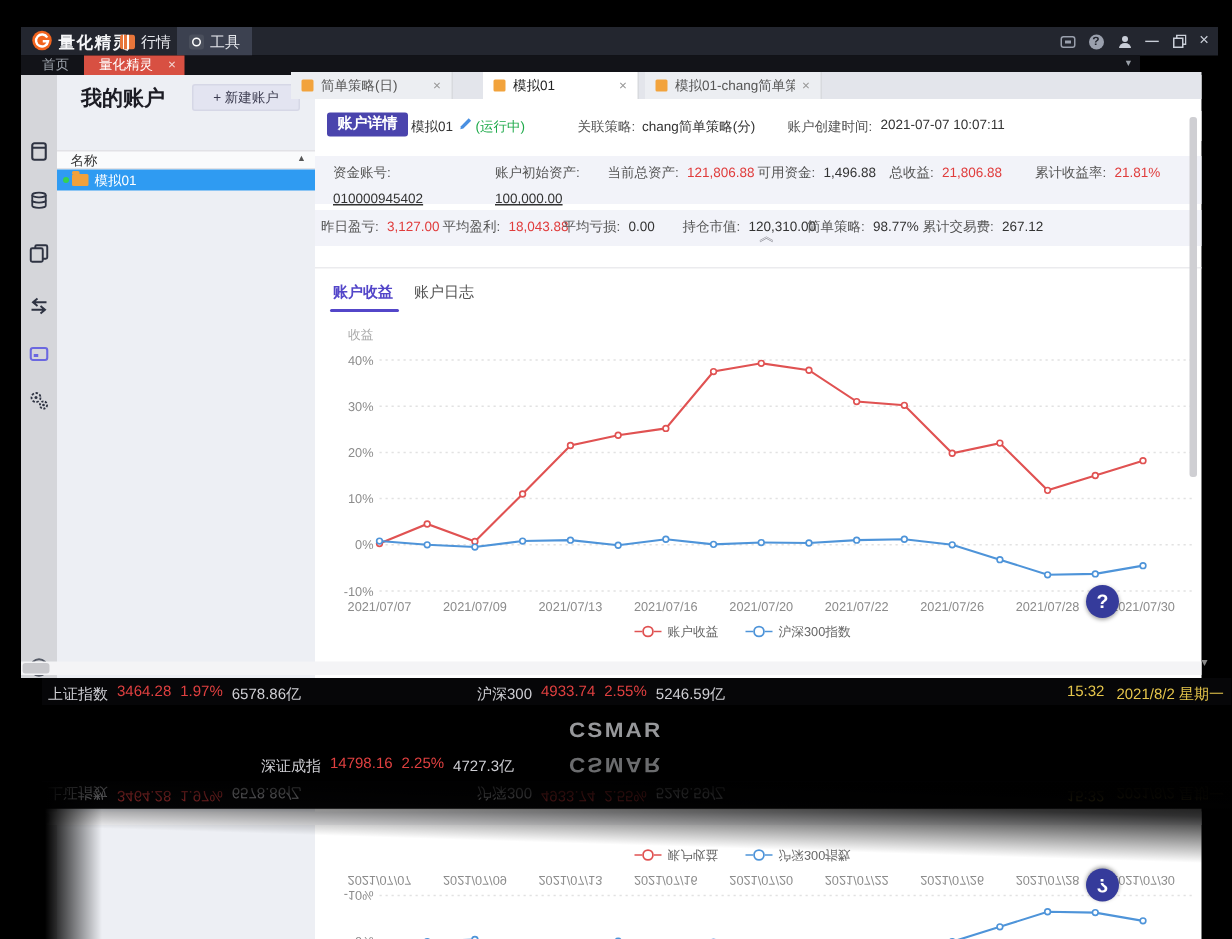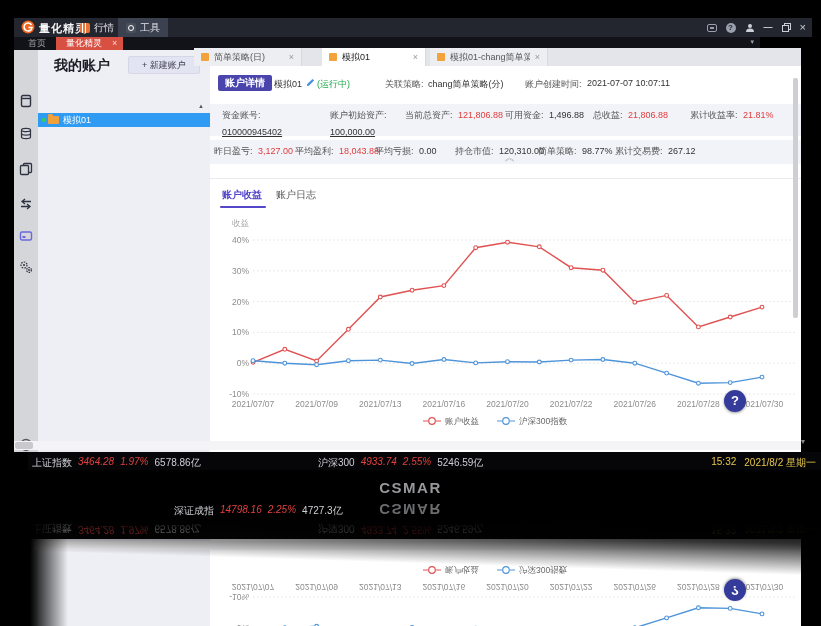--- a/index.html
+++ b/index.html
@@ -90,21 +90,21 @@
   .help-btn{position:absolute;left:710px;top:372px;width:22px;height:22px;border-radius:50%;background:#353b9b;color:#fff;font-weight:bold;font-size:13px;
     text-align:center;line-height:22px;box-shadow:0 1px 3px rgba(0,0,0,.4);}
 
   .vscroll{position:absolute;left:779px;top:60px;width:5px;height:240px;background:#cfcfd3;border-radius:2px;}
   .hscroll{position:absolute;left:0;top:423px;width:787px;height:9px;background:#f4f4f6;}
   .hthumb{position:absolute;left:1px;top:1px;width:18px;height:7px;background:#c9c9cd;border-radius:2px;}
 
   .statusbar{position:absolute;left:14px;top:434px;width:798px;height:18px;background:#060608;font-size:10px;}
   .sg{position:absolute;top:4px;display:flex;gap:6px;white-space:nowrap;}
   .sg .nm{color:#cfcfd4;}
-  .sg .vl,.sg .pc{color:#e04040;font-style:italic;}
+  .sg .vl,.sg .pc{color:#e04040;}
   .sg .am{color:#cfcfd4;}
   .sg1{left:4px;}.sg2{left:146px;margin-top:48px;}.sg3{left:290px;}
   .clock{position:absolute;top:4px;right:10px;display:flex;gap:8px;color:#e6c64c;white-space:nowrap;}
 
   
   .corner-arrow{position:absolute;left:801px;top:437px;color:#888;font-size:8px;}
   .watermark{position:absolute;left:50%;top:479px;transform:translateX(-50%) scaleY(.92);color:#97989b;font-weight:bold;font-size:15px;letter-spacing:1.5px;}
   .watermark.mir{top:501px;transform:translateX(-50%) scaleY(-0.92);opacity:.8;color:#86878a;}
 
   .reflection{position:absolute;left:0;top:521px;width:821px;height:105px;overflow:hidden;background:#000;}
@@ -189,20 +189,21 @@
         </svg>
       <svg class="ric" style="top:388px" viewBox="0 0 14 14">
           <circle cx="7" cy="7" r="5.5" fill="none" stroke="#555a66" stroke-width="1.3"></circle>
           <path d="M9.5 4.5 L6 6 L4.5 9.5 L8 8 Z" fill="#555a66"></path>
         </svg>
     </div>
 
     <div class="sidebar"></div>
     <div class="sb-title">我的账户</div>
     <div class="sb-newbtn">+ 新建账户</div>
+    <div class="sb-namehdr">名称</div>
     <div class="sb-sort">▲</div>
     <div class="sb-row">
       <span class="sb-dot"></span>
       <span class="sb-folder"></span>
       <span class="sb-acct">模拟01</span>
     </div>
 
     <div class="main"></div>
 
     <div class="tabstrip"></div>

